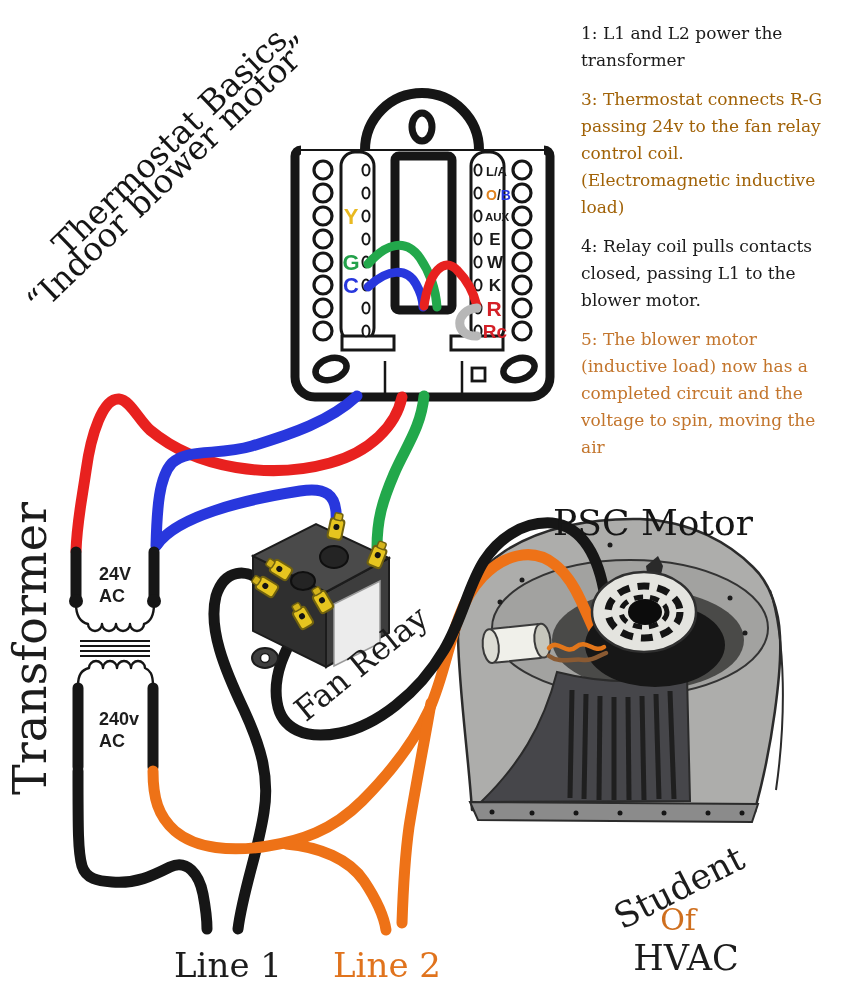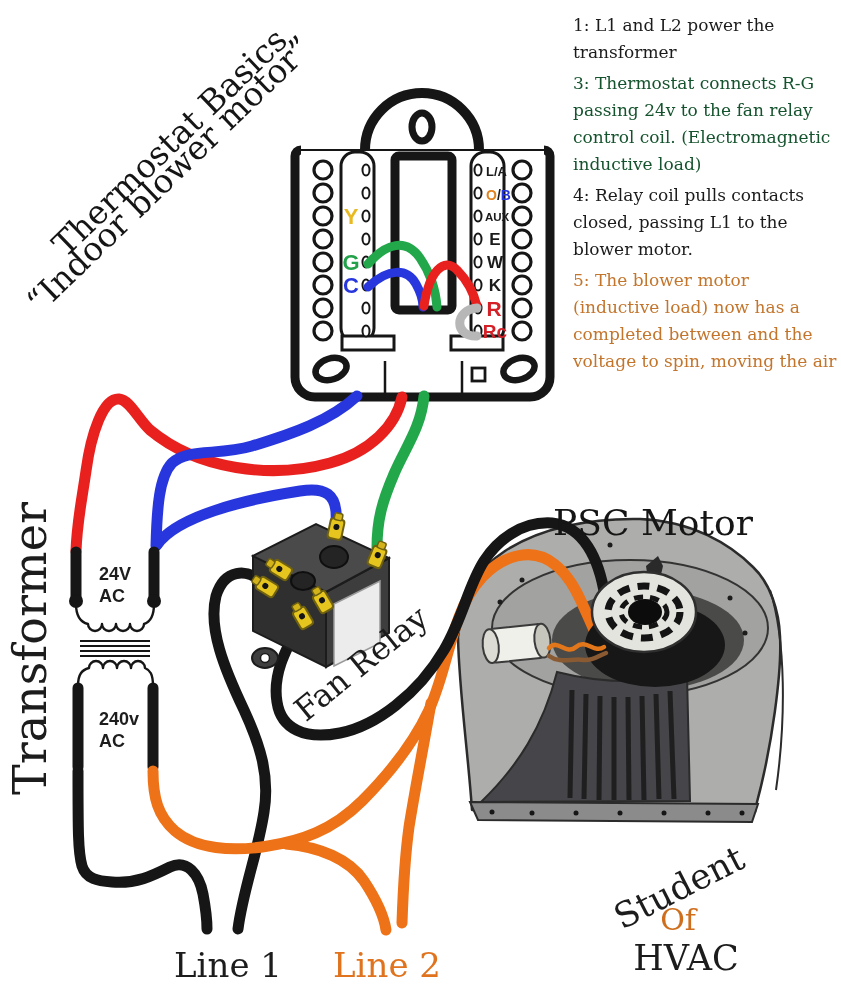--- a/index.html
+++ b/index.html
@@ -4,21 +4,21 @@
 <style>
   html,body{margin:0;padding:0;background:#888;}
   #stage{position:relative;width:841px;height:1000px;background:#ffffff;overflow:hidden;
          font-family:"DejaVu Serif",serif;}
   #stage svg{position:absolute;left:0;top:0;}
   .wire{fill:none;stroke-linecap:round;stroke-linejoin:round;}
   .outline{fill:none;stroke:#161616;stroke-linejoin:round;}
   .sans{font-family:"Liberation Sans","DejaVu Sans",sans-serif;}
   .hand{font-family:"DejaVu Serif",serif;}
   .steps{position:absolute;left:569px;top:8px;width:272px;}
-  .steps p{margin:4px;font:17px/27px "DejaVu Serif",serif;letter-spacing:0;}
+  .steps p{margin:12px;font:17px/27px "DejaVu Serif",serif;letter-spacing:0;}
 </style>
 </head>
 <body>
 
 <div id="stage">
 <svg width="841" height="1000" viewBox="0 0 841 1000">
   <defs>
     <g id="spade">
       <rect x="-7" y="-10" width="14" height="20" rx="3" fill="#e6c51f" stroke="#70610f" stroke-width="2"></rect>
       <rect x="-4" y="-16" width="8" height="7" rx="2" fill="#d4b31a" stroke="#70610f" stroke-width="1.5"></rect>
@@ -227,17 +227,17 @@
   <text class="hand" x="228" y="977" font-size="34" text-anchor="middle" fill="#1c1c1c">Line 1</text>
   <text class="hand" x="387" y="977" font-size="34" text-anchor="middle" fill="#e0731d">Line 2</text>
 
   <text class="hand" transform="translate(622,930) rotate(-27)" font-size="35" fill="#1c1c1c">Student</text>
   <text class="hand" x="678" y="930" font-size="30" text-anchor="middle" fill="#cf6f1e">Of</text>
   <text class="hand" x="686" y="970" font-size="35" text-anchor="middle" fill="#1c1c1c">HVAC</text>
 </svg>
 
 <div class="steps">
   <p style="color:#1b1b1b">1: L1 and L2 power the transformer</p>
-  <p style="color:#14532d">3: Thermostat connects R-G passing 24v to the fan relay control coil.  (Electromagnetic inductive load)</p>
+  <p style="color:#a16207">3: Thermostat connects R-G passing 24v to the fan relay control coil.  (Electromagnetic inductive load)</p>
   <p style="color:#1b1b1b">4: Relay coil pulls contacts closed, passing L1 to the blower motor.</p>
-  <p style="color:#c3752c">5: The blower motor (inductive load) now has a completed between and the voltage to spin, moving the air</p>
+  <p style="color:#c3752c">5: The blower motor (inductive load) now has a completed circuit and the voltage to spin, moving the air</p>
 </div>
 </div>
 
 </body></html>

